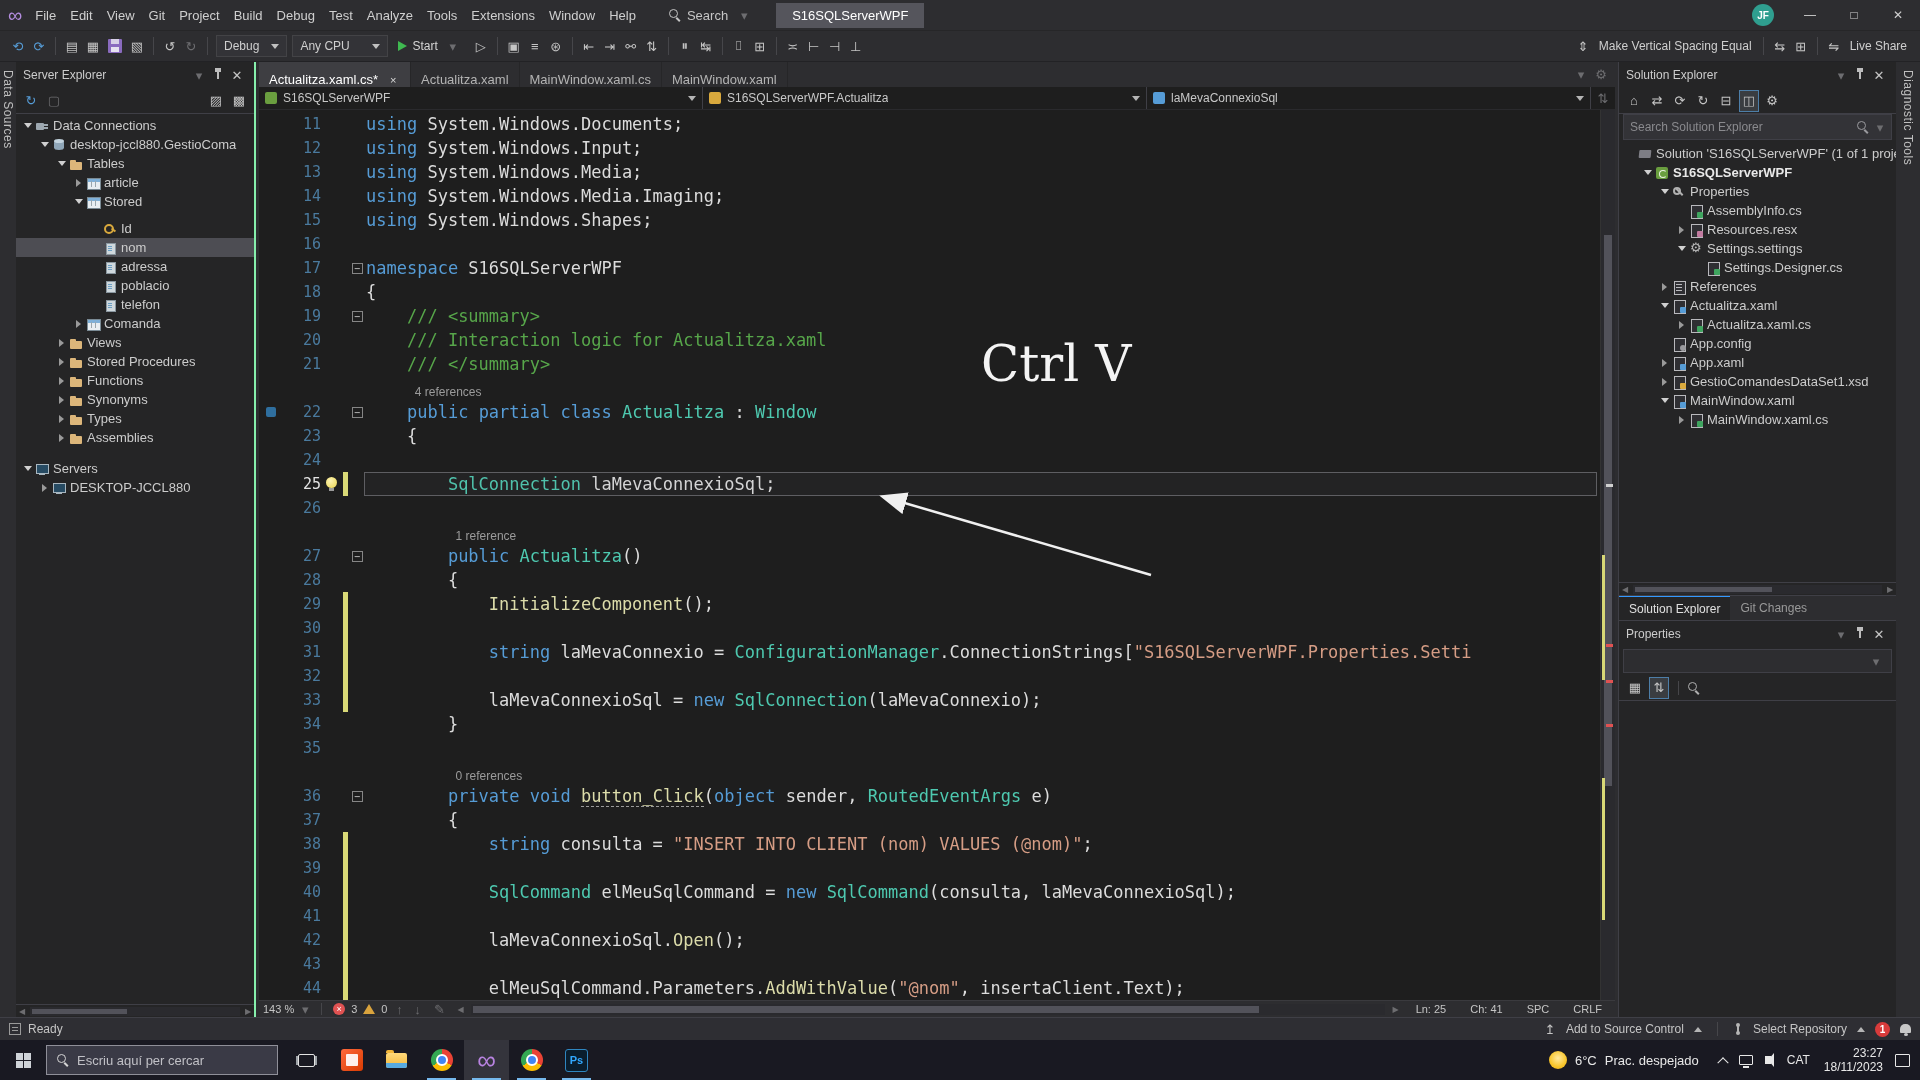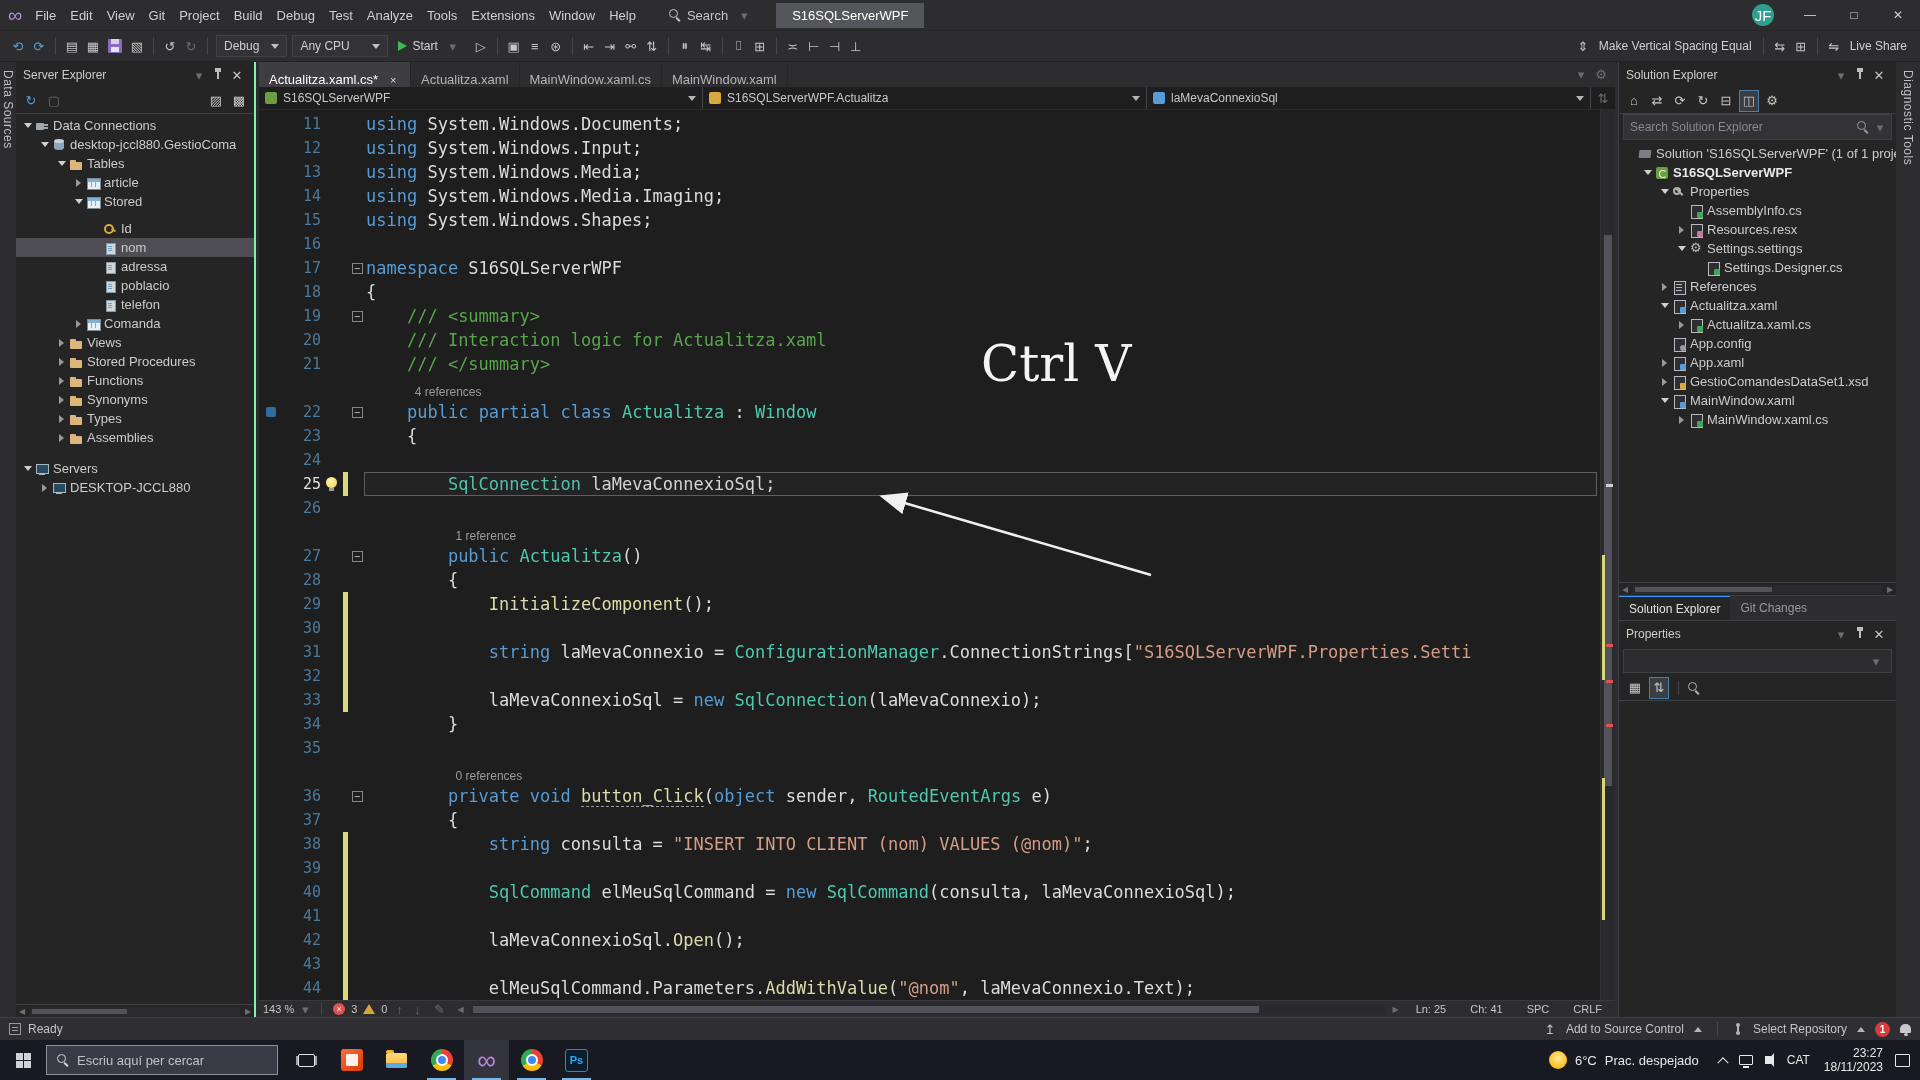--- a/index.html
+++ b/index.html
@@ -6,21 +6,21 @@
   html,body{background:#000}
   body{font-family:"Liberation Sans",sans-serif;-webkit-font-smoothing:antialiased}
   #root{width:1920px;height:1080px;position:relative;overflow:hidden;background:#2d2d30;display:flex;flex-direction:column;color:#cccccc}
 
   
   .titlebar{height:30px;background:#2d2d30;display:flex;align-items:center;padding:0 0 0 8px;flex:none}
   .vslogo{color:#b48ee0;font-size:20px;line-height:20px;margin-right:6px}
   .menu-item{padding:4px 7px;font-size:13px;color:#cfcfcf;cursor:default}
   .tb-search{display:flex;align-items:center;gap:6px;margin-left:18px;padding:3px 8px;color:#c5c5c5;font-size:13px}
   .title-box{background:#55555c;color:#ffffff;font-size:13px;padding:5px 16px;margin-left:14px}
-  .avatar{width:22px;height:22px;border-radius:50%;background:#2f9e8f;color:#fff;font-size:15px;font-weight:normal;display:flex;align-items:center;justify-content:center;margin-left:auto;margin-right:14px}
+  .avatar{width:22px;height:22px;border-radius:50%;background:#2f9e8f;color:#fff;font-size:10px;font-weight:bold;display:flex;align-items:center;justify-content:center;margin-left:auto;margin-right:14px}
   .winbtn{width:44px;height:30px;display:flex;align-items:center;justify-content:center;color:#d0d0d0;font-size:12px}
   .mag{width:12px;height:12px;position:relative;display:inline-block}
   .mag::before{content:"";position:absolute;left:0;top:0;width:7px;height:7px;border:1.5px solid currentColor;border-radius:50%}
   .mag::after{content:"";position:absolute;left:8px;top:8px;width:5px;height:1.5px;background:currentColor;transform:rotate(45deg);transform-origin:0 0}
   .ico{display:inline-flex;align-items:center;justify-content:center;min-width:20px;height:22px;font-size:13px;color:#c5c5c5}
   .ico::before{content:attr(data-glyph)}
   .ico.blue{color:#569cd6}
   .ico.dim{color:#6d6d70}
 
   
@@ -756,21 +756,21 @@
               <span class="barc on"></span>
               <span class="foldc"></span>
               <span class="codetext"></span>
             </div>
             <div class="crow">
               <span class="bp"></span>
               <span class="lnum">44</span>
               <span class="bulbc"></span>
               <span class="barc on"></span>
               <span class="foldc"></span>
-              <span class="codetext"><span class="tok-p">            elMeuSqlCommand.Parameters.</span><span class="tok-m">AddWithValue</span><span class="tok-p">(</span><span class="tok-s">"@nom"</span><span class="tok-p">, laMevaConnexio.Text);</span></span>
+              <span class="codetext"><span class="tok-p">            elMeuSqlCommand.Parameters.</span><span class="tok-m">AddWithValue</span><span class="tok-p">(</span><span class="tok-s">"@nom"</span><span class="tok-p">, insertaClient.Text);</span></span>
             </div>
           </div>
 
         <div class="overlay-text">Ctrl V</div>
         <svg class="overlay-arrow" width="1356" height="890" viewBox="0 0 1356 890">
           <defs>
             <marker id="ah" markerWidth="11" markerHeight="9" refX="9" refY="4.5" orient="auto">
               <path d="M0,0 L11,4.5 L0,9 z" fill="#f0f0f0"></path>
             </marker>
           </defs>

